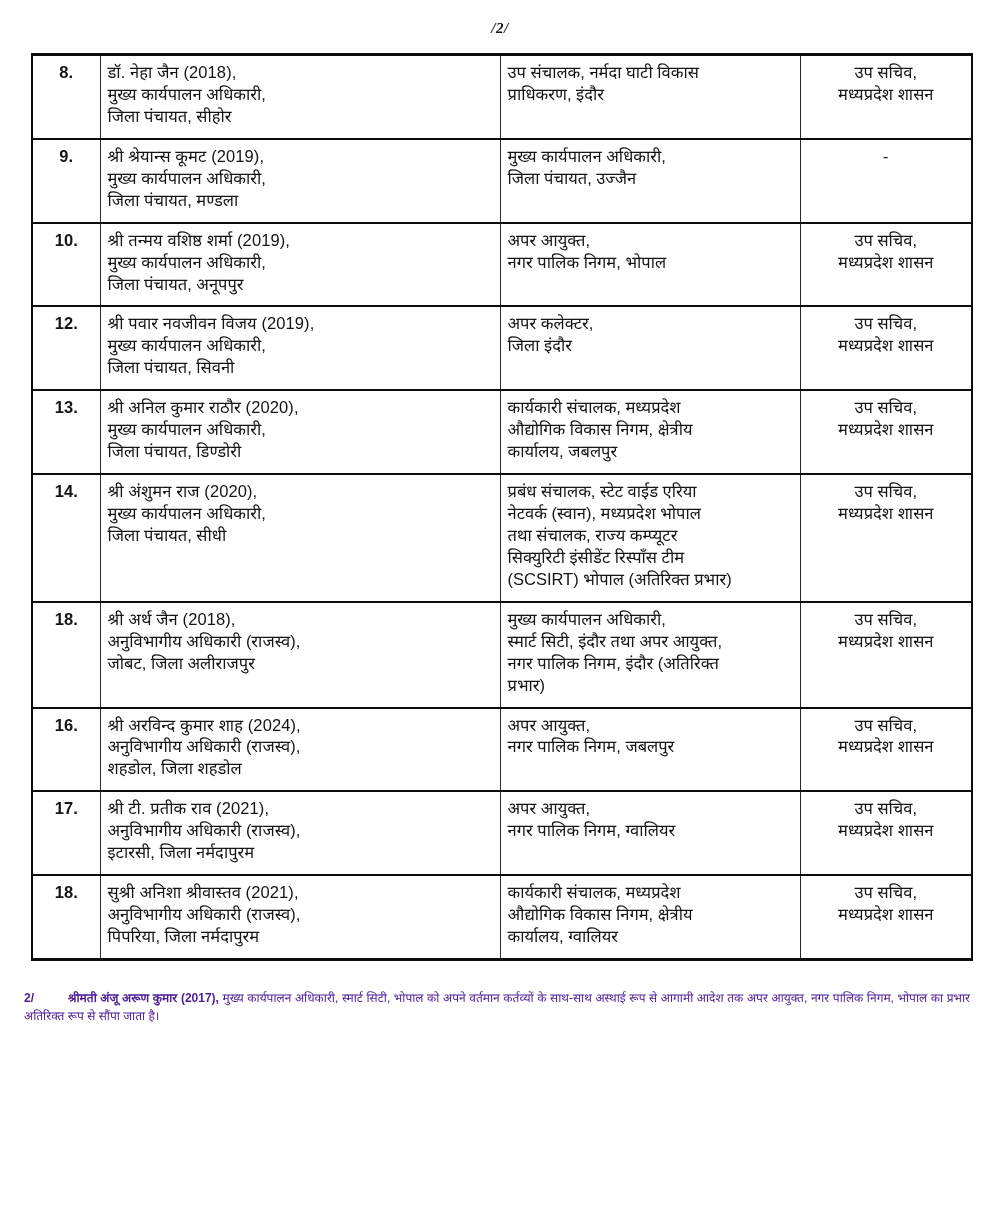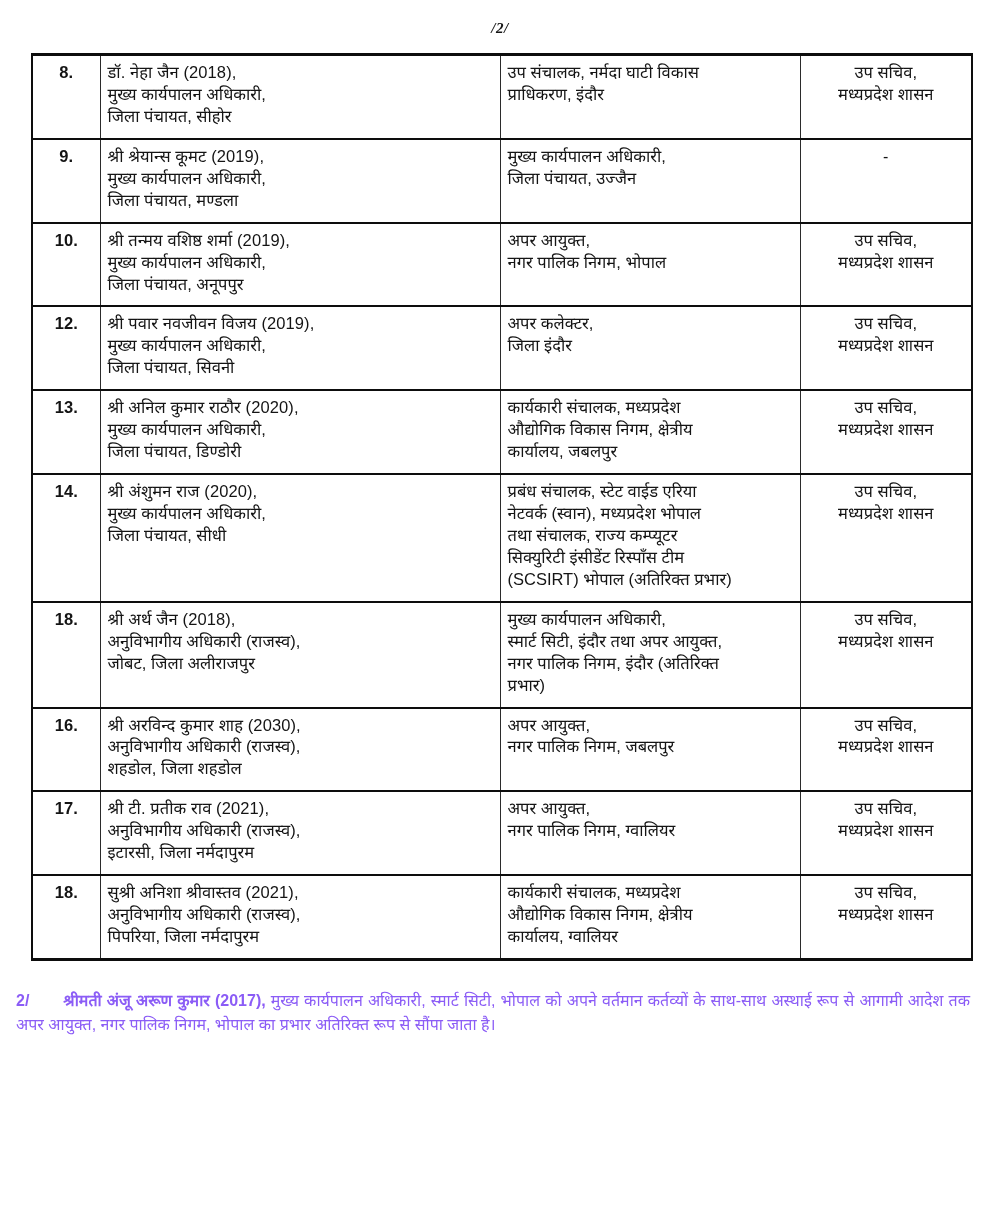--- a/index.html
+++ b/index.html
@@ -88,29 +88,29 @@
   }
   .line {
     display: block;
   }
   .just2 {
     text-align: justify;
     text-align-last: left;
     margin-left: 35px;
   }
   .para-block {
-    margin-left: 16px;
+    margin-left: 24px;
     margin-right: 30px;
     margin-top: 28px;
     font-family: "Liberation Sans", "DejaVu Sans", sans-serif;
-    font-size: 16px;
+    font-size: 12px;
     line-height: 1.5;
     text-align: justify;
     text-align-last: left;
-    color: #8b5cf6;
+    color: #4c1d95;
   }
   .para-num {
     font-weight: bold;
     margin-right: 34px;
   }
   .para-lead {
     font-weight: bold;
   }
 </style>
 </head>
@@ -241,21 +241,21 @@
             <span class="line">प्रभार)</span>
           </td>
           <td class="cell-rank">
             <span class="line">उप सचिव,</span>
             <span class="line">मध्यप्रदेश शासन</span>
           </td>
         </tr>
         <tr>
           <td class="cell-sno">16.</td>
           <td class="cell-name">
-            <span class="officer-name">श्री अरविन्द कुमार शाह  (2030),</span>
+            <span class="officer-name">श्री अरविन्द कुमार शाह  (2024),</span>
             <span class="line">अनुविभागीय अधिकारी (राजस्व),</span>
             <span class="line">शहडोल, जिला शहडोल</span>
           </td>
           <td class="cell-post">
             <span class="line">अपर आयुक्त,</span>
             <span class="line">नगर पालिक निगम, जबलपुर</span>
           </td>
           <td class="cell-rank">
             <span class="line">उप सचिव,</span>
             <span class="line">मध्यप्रदेश शासन</span>

